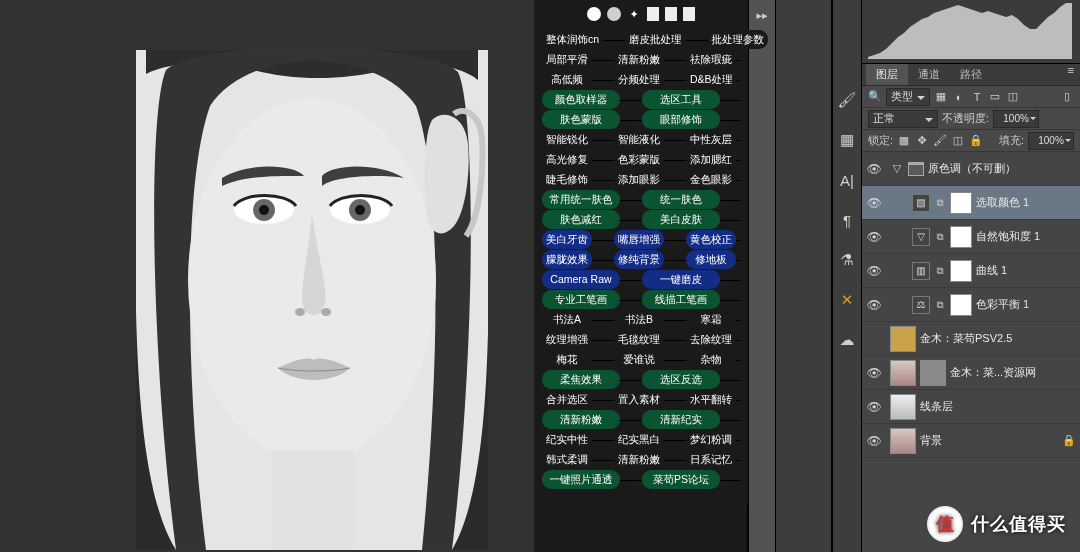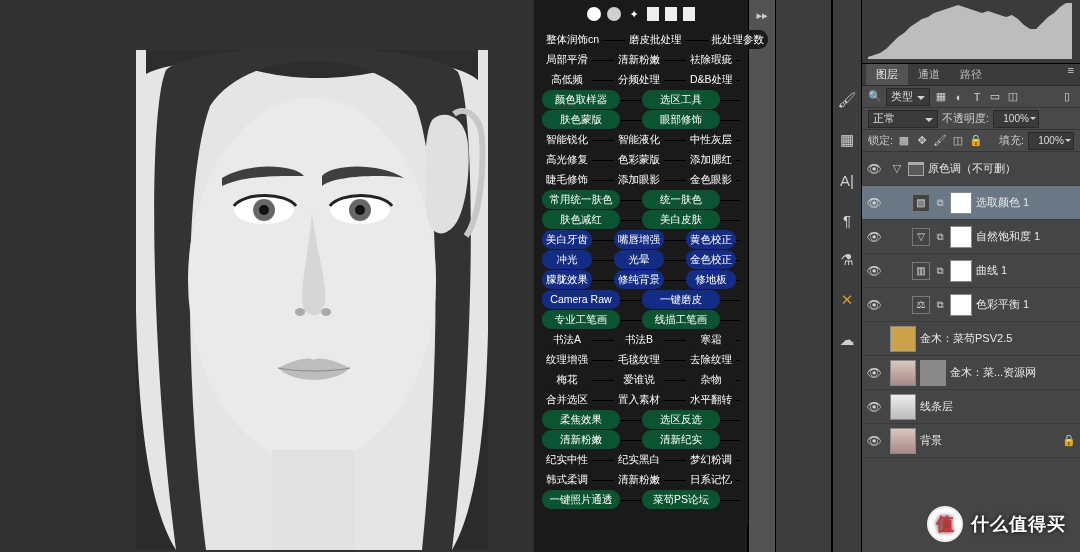--- a/index.html
+++ b/index.html
@@ -254,25 +254,20 @@
         <div class="action-row">
           <span class="pill c-green wide">肤色减红</span>
           <span class="pill c-green wide">美白皮肤</span>
         </div>
         <div class="action-row">
           <span class="pill c-blue">美白牙齿</span>
           <span class="pill c-blue">嘴唇增强</span>
           <span class="pill c-blue">黄色校正</span>
         </div>
         <div class="action-row">
-          <span class="pill c-blue">冲光</span>
-          <span class="pill c-blue">光晕</span>
-          <span class="pill c-blue">金色校正</span>
-        </div>
-        <div class="action-row">
           <span class="pill c-blue">朦胧效果</span>
           <span class="pill c-blue">修纯背景</span>
           <span class="pill c-blue">修地板</span>
         </div>
         <div class="action-row">
           <span class="pill c-blue wide">Camera Raw</span>
           <span class="pill c-blue wide">一键磨皮</span>
         </div>
         <div class="action-row">
           <span class="pill c-green wide">专业工笔画</span>
@@ -287,27 +282,27 @@
           <span class="pill c-dark">纹理增强</span>
           <span class="pill c-dark">毛毯纹理</span>
           <span class="pill c-dark">去除纹理</span>
         </div>
         <div class="action-row">
           <span class="pill c-dark">梅花</span>
           <span class="pill c-dark">爱谁说</span>
           <span class="pill c-dark">杂物</span>
         </div>
         <div class="action-row">
+          <span class="pill c-green wide">柔焦效果</span>
+          <span class="pill c-green wide">选区反选</span>
+        </div>
+        <div class="action-row">
           <span class="pill c-dark">合并选区</span>
           <span class="pill c-dark">置入素材</span>
           <span class="pill c-dark">水平翻转</span>
-        </div>
-        <div class="action-row">
-          <span class="pill c-green wide">柔焦效果</span>
-          <span class="pill c-green wide">选区反选</span>
         </div>
         <div class="action-row">
           <span class="pill c-green wide">清新粉嫩</span>
           <span class="pill c-green wide">清新纪实</span>
         </div>
         <div class="action-row">
           <span class="pill c-dark">纪实中性</span>
           <span class="pill c-dark">纪实黑白</span>
           <span class="pill c-dark">梦幻粉调</span>
         </div>

